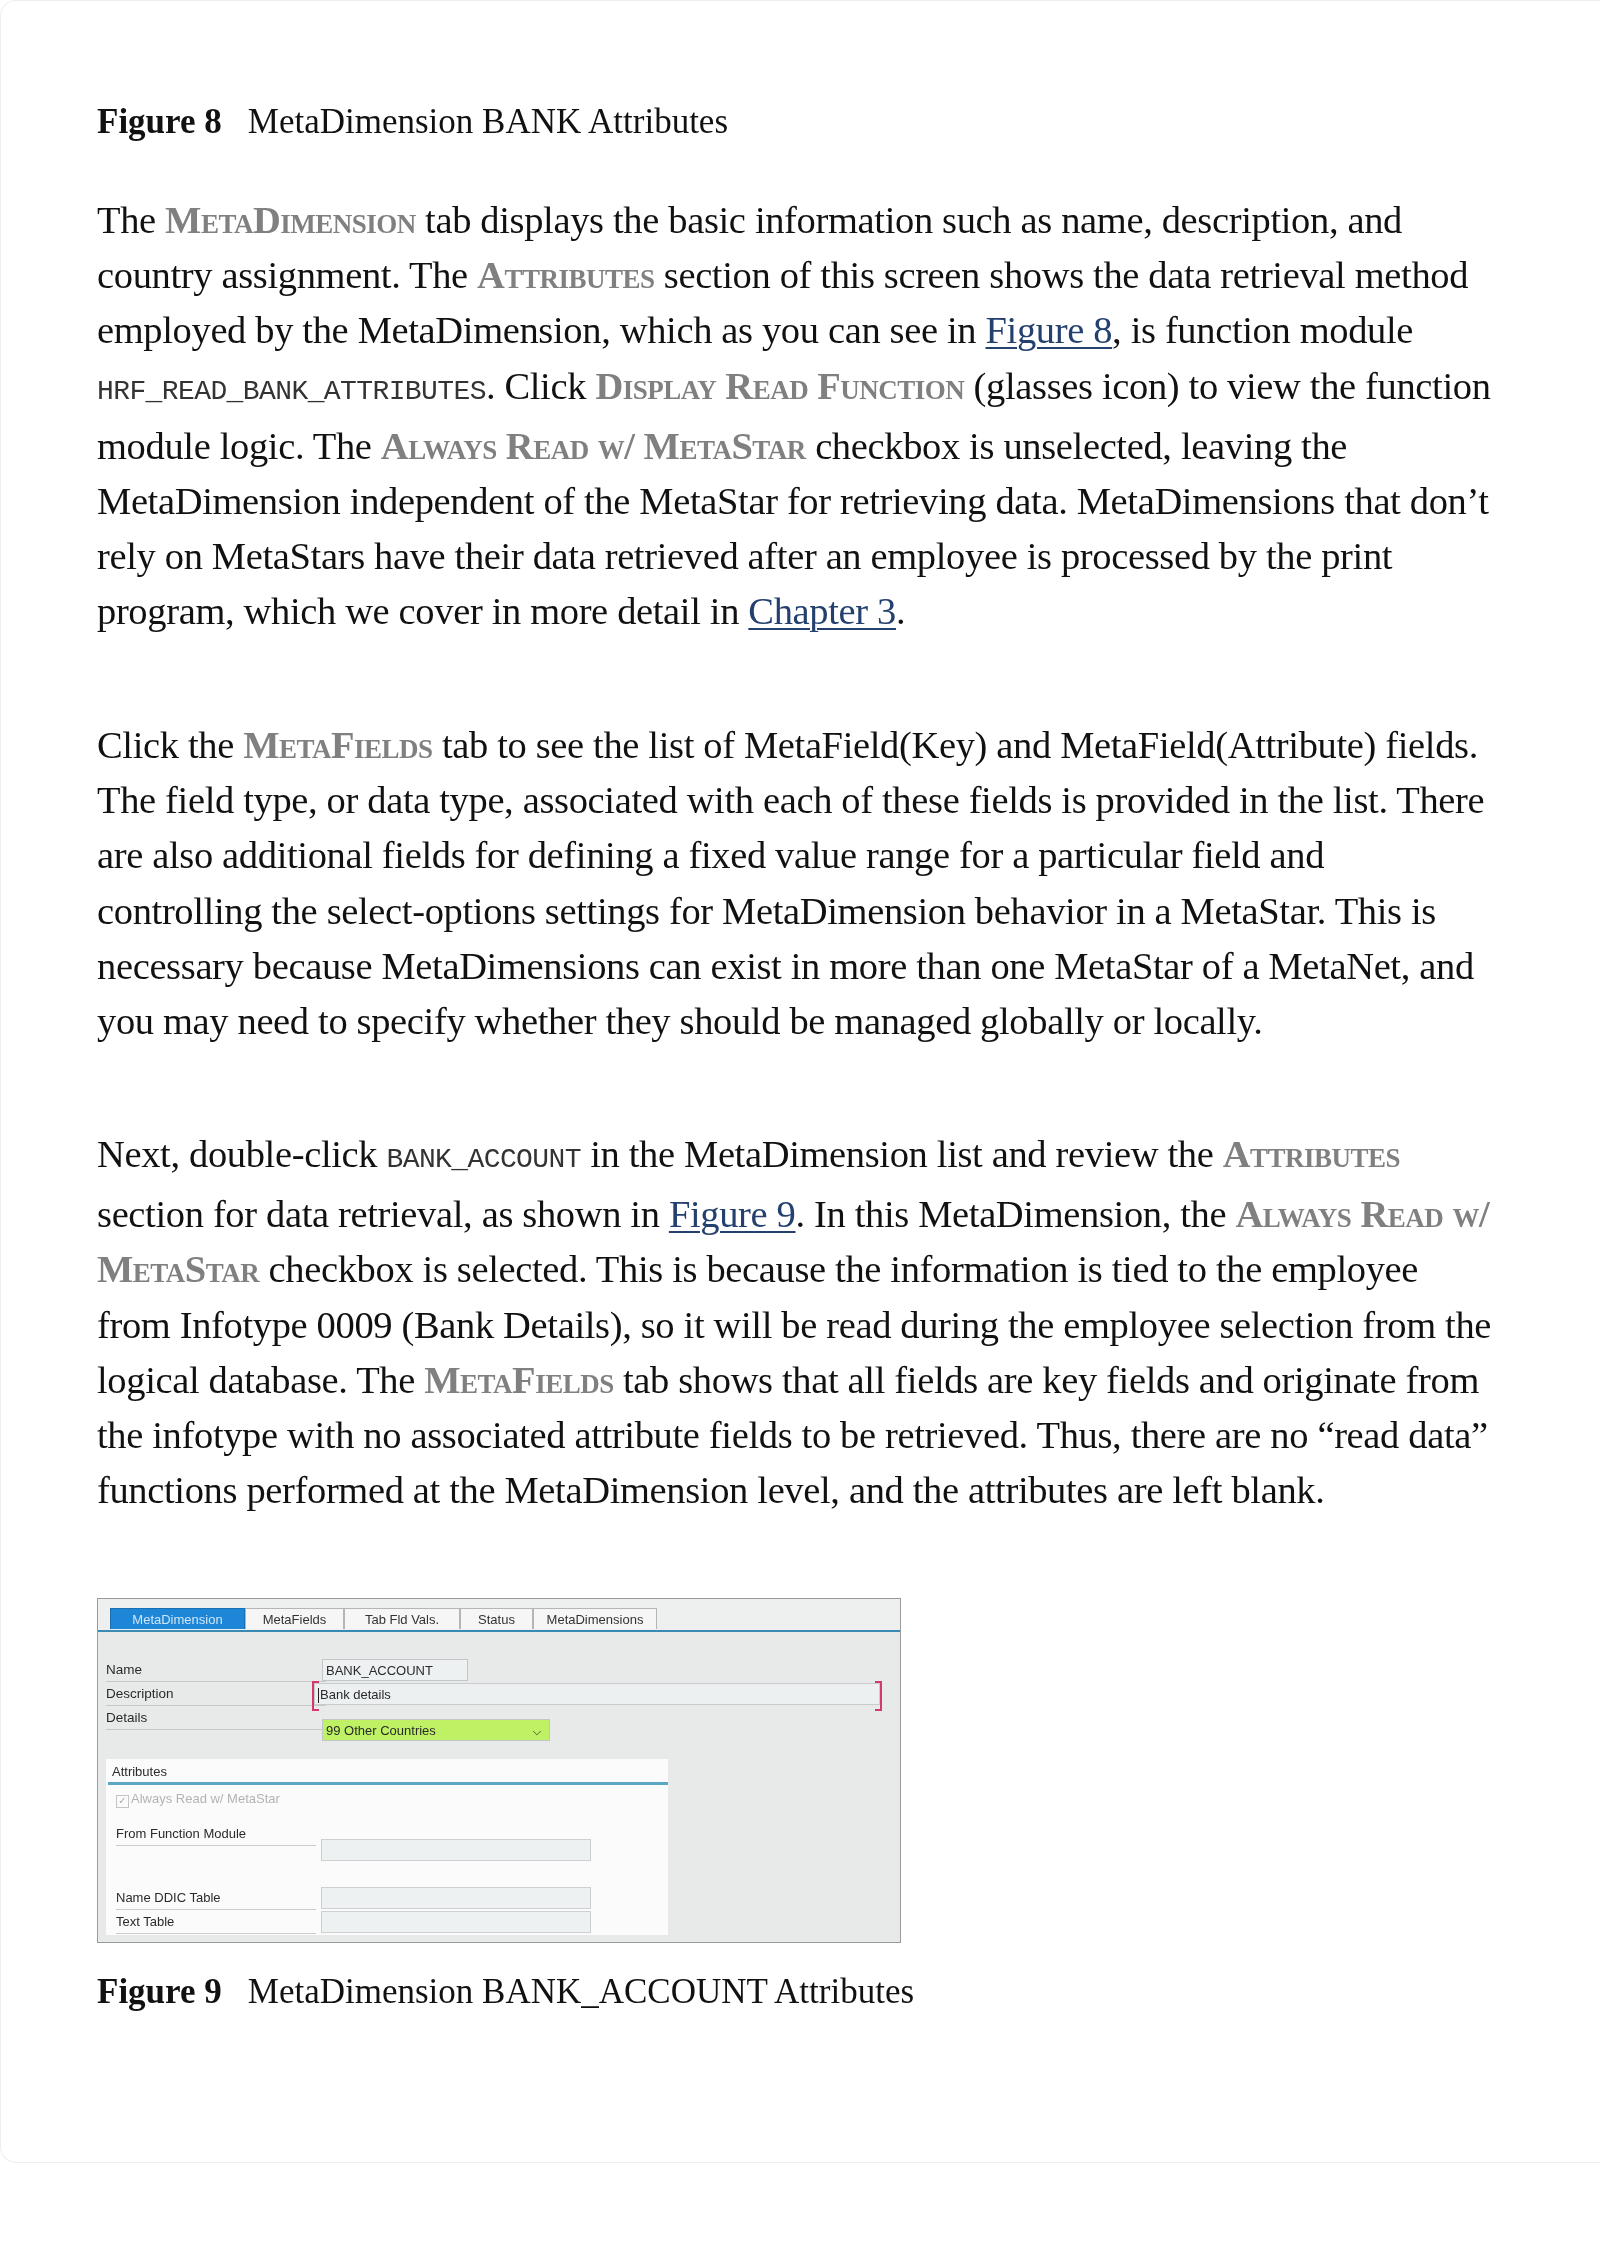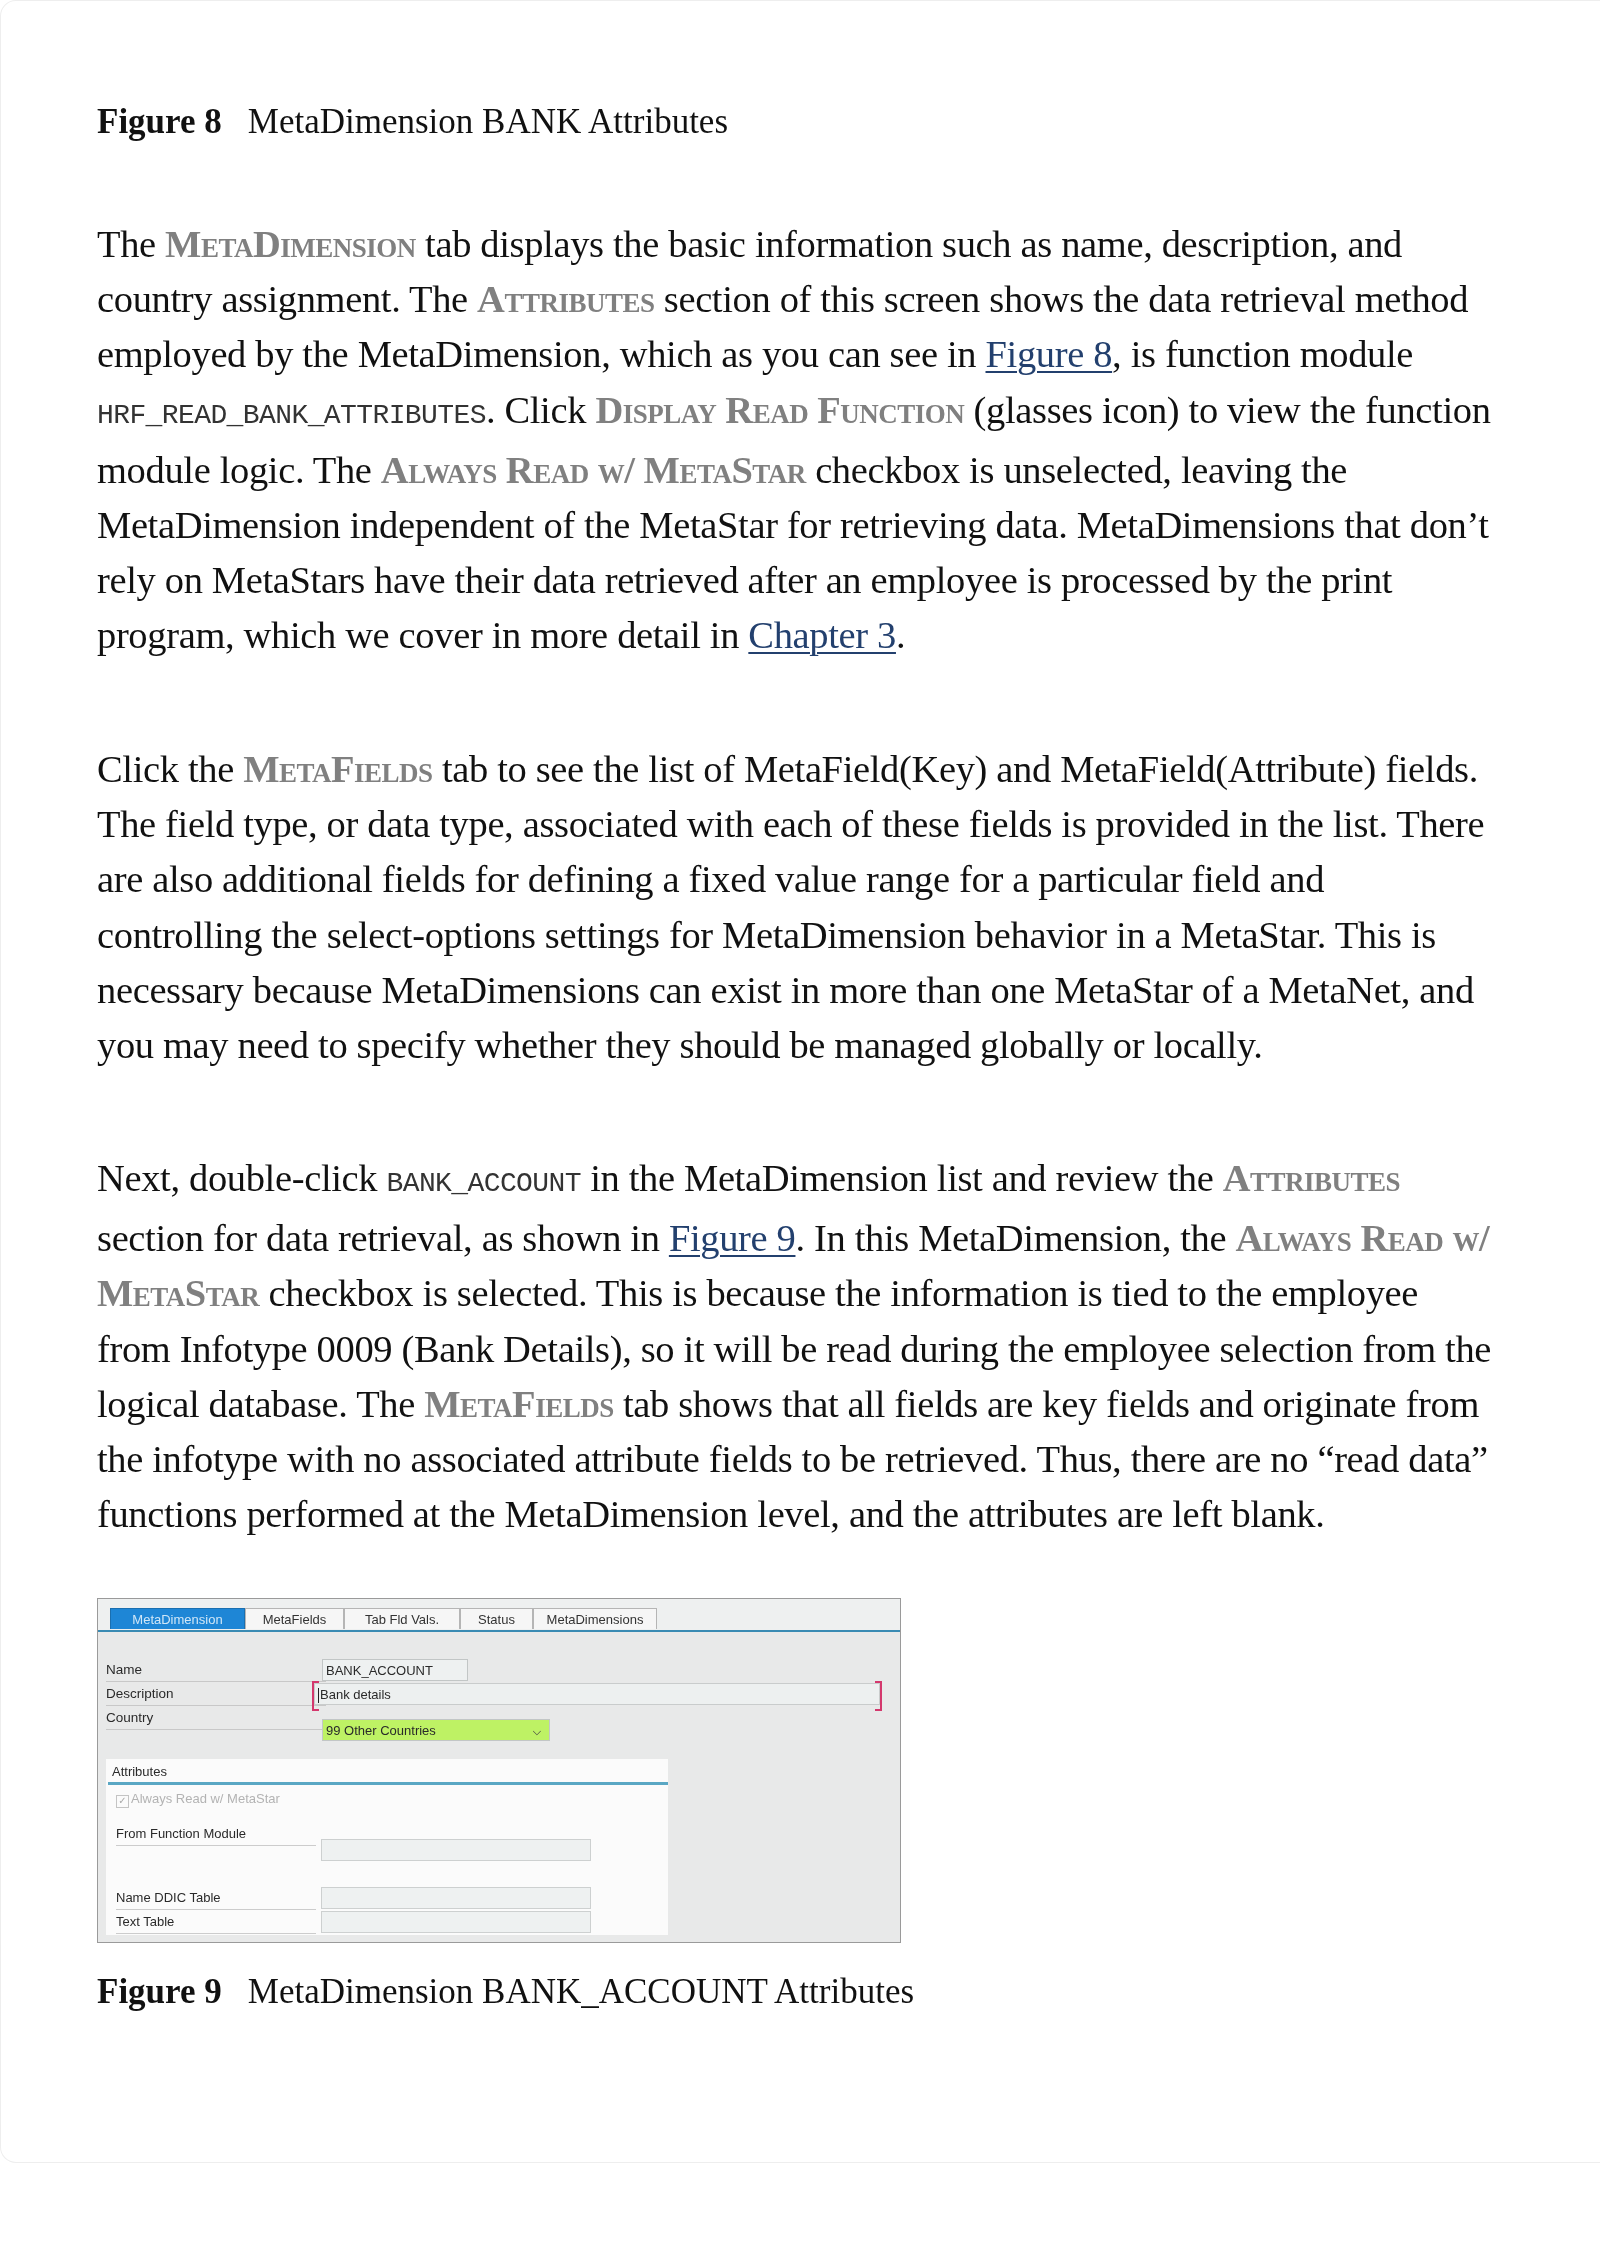--- a/index.html
+++ b/index.html
@@ -11,21 +11,21 @@
   .page {
     position: absolute; left: 0; top: 0; width: 1600px; height: 2163px;
     border-radius: 16px; box-shadow: inset 0 0 0 1px #eeeeee; padding-left: 32px;
   }
   .caption {
     position: absolute; left: 97px; font-size: 35px; line-height: 40px; white-space: nowrap;
   }
   .caption .fig-num { font-weight: bold; margin-right: 26px; }
   .body-text {
     position: absolute; left: 97px; width: 1400px;
-    font-size: 38.5px; line-height: 55.2px; letter-spacing: -0.35px; margin-top: 24px;
+    font-size: 38.5px; line-height: 55.2px; letter-spacing: -0.35px;
   }
   .body-text p { margin: 0; }
   .sc {
     font-variant: small-caps; font-weight: bold; color: #808080;
     letter-spacing: -0.5px;
   }
   .mono {
     font-family: "Liberation Mono", "DejaVu Sans Mono", monospace;
     font-size: 28px; color: #333333; letter-spacing: -0.6px;
   }
@@ -130,21 +130,21 @@
     <div class="fld" style="left:224px; top:60px; width:146px;">BANK_ACCOUNT</div>
 
     <div class="frow" style="top:84px;">
       <div class="lbl">Description</div>
     </div>
     <div class="fld desc-fld" style="left:216px; top:84px; width:566px;">
       <span class="caret"></span><span>Bank details</span>
     </div>
 
     <div class="frow" style="top:108px;">
-      <div class="lbl">Country</div>
+      <div class="lbl">Details</div>
     </div>
     <div class="fld" style="left:224px; top:108px; width:228px; background:#bef264;margin-top:12px;">
       <span>99 Other Countries</span>
       <span class="dd-arrow">⌵</span>
     </div>
 
     <div class="attr-panel">
       <div class="attr-title">Attributes</div>
       <div class="attr-line"></div>
       <div class="chk-row">

